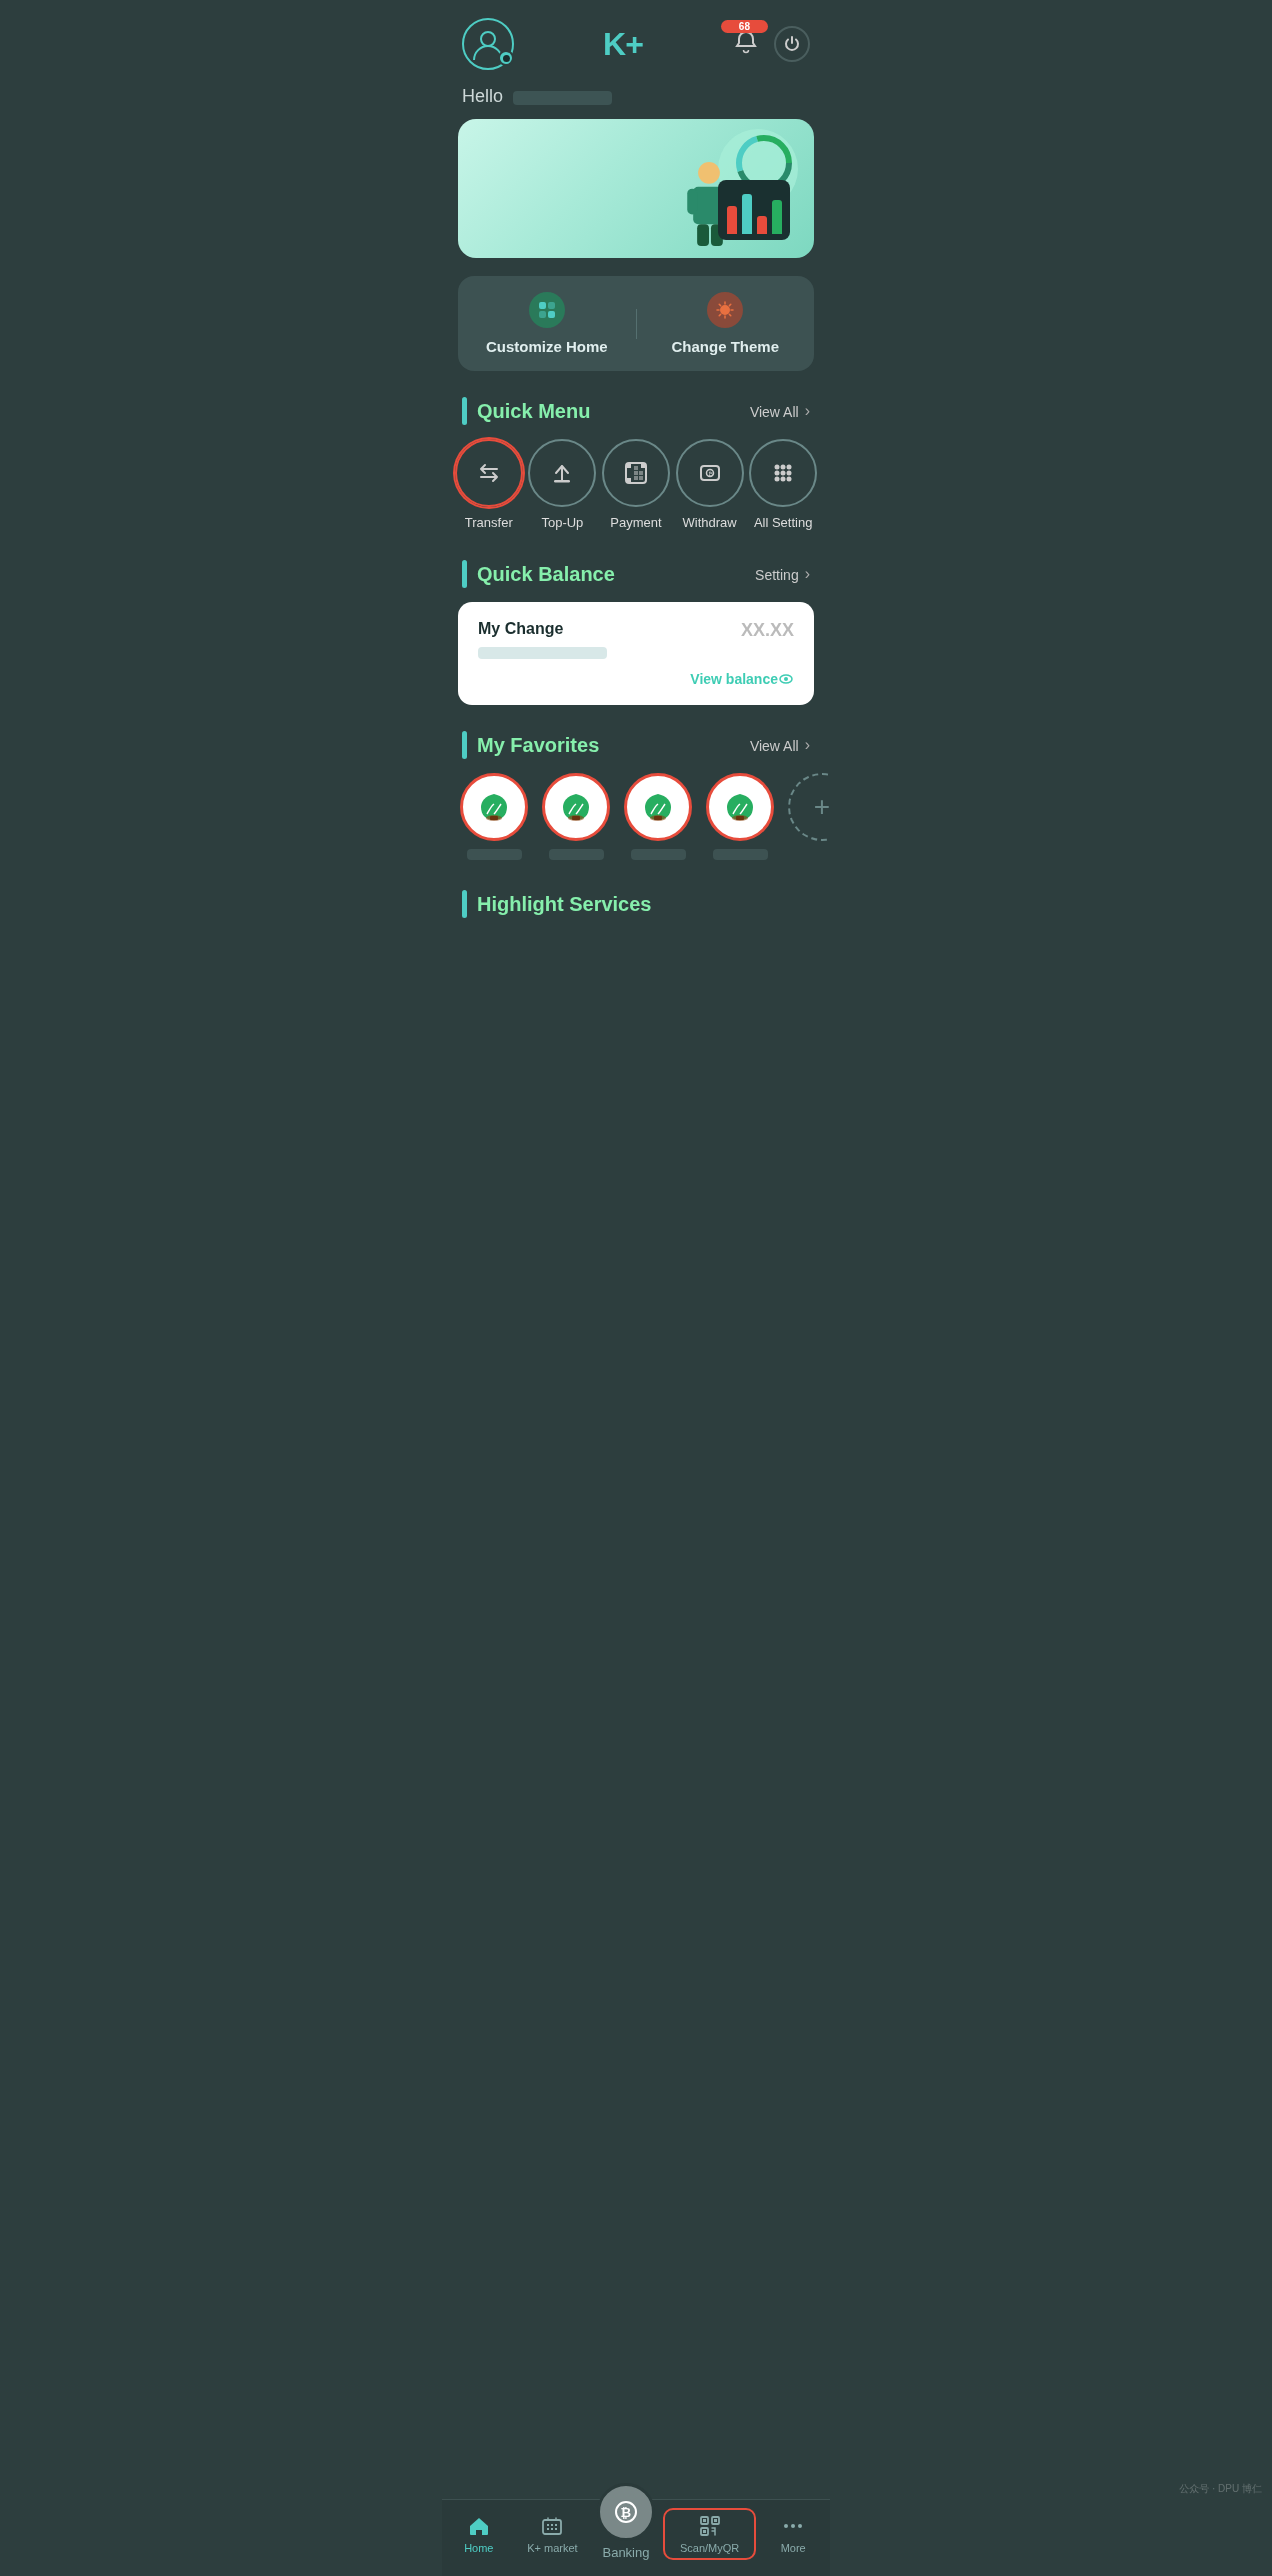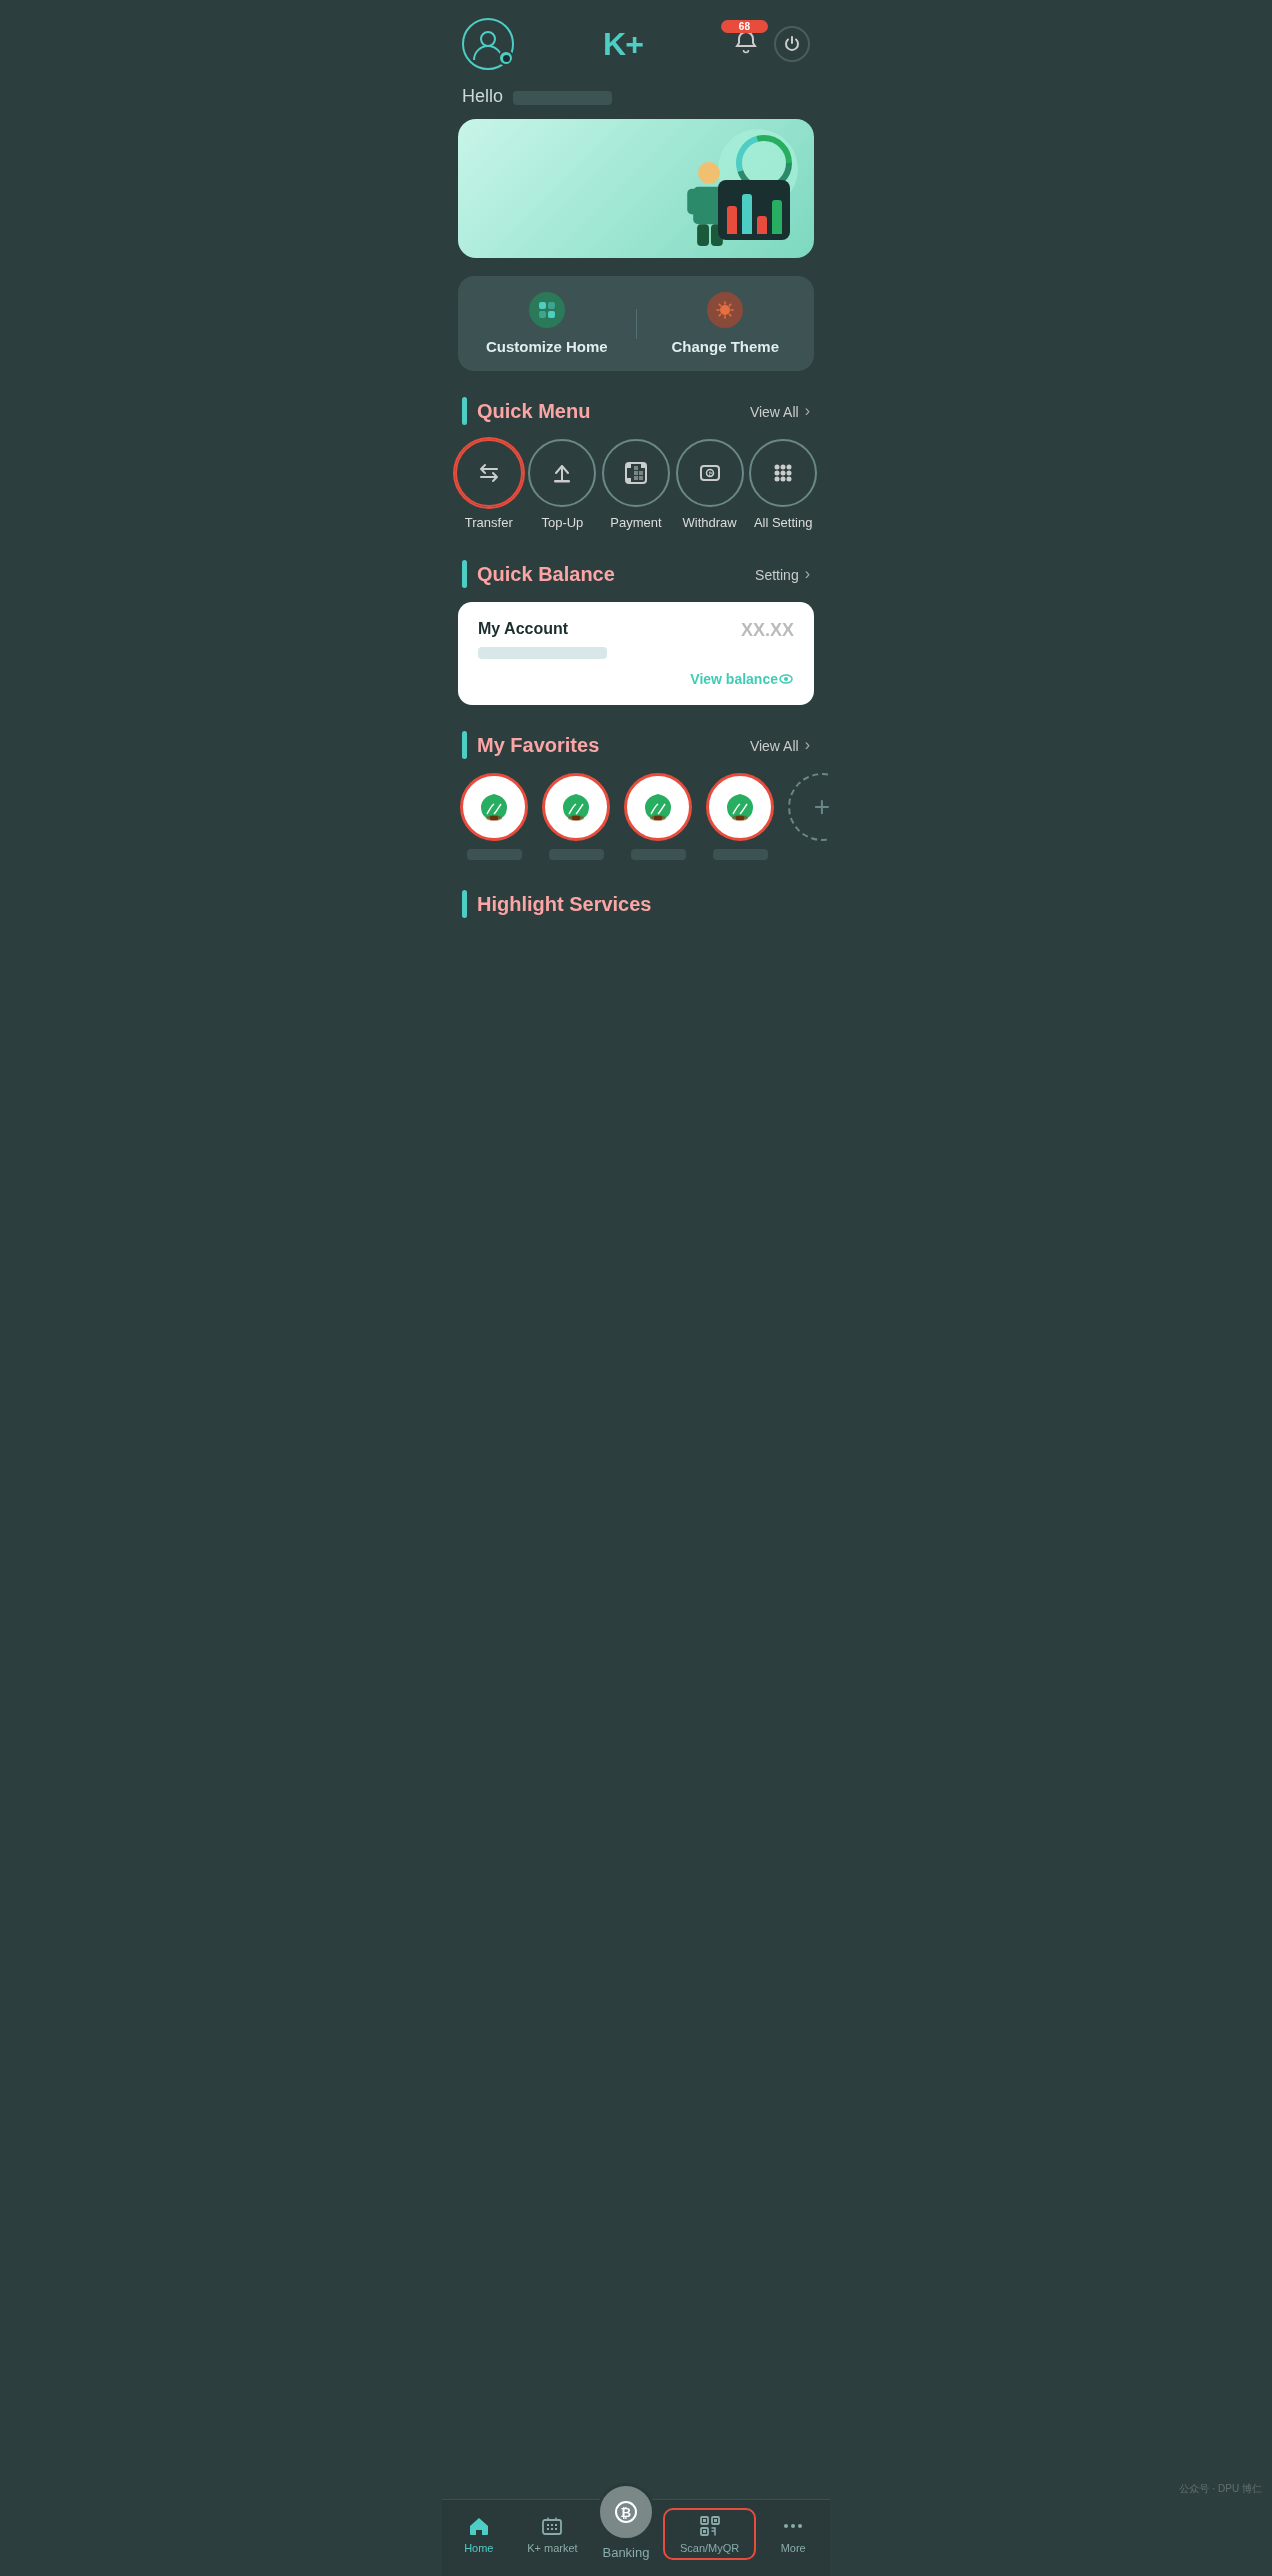--- a/index.html
+++ b/index.html
@@ -123,21 +123,21 @@
     .action-label { font-size: 15px; font-weight: 600; color: #e0eeee; }
     .action-divider { width: 1px; height: 30px; background: #557070; }
 
     
     .section-header {
       display: flex; align-items: center; justify-content: space-between;
       padding: 6px 20px 14px;
     }
     .section-title-wrap { display: flex; align-items: center; gap: 10px; }
     .section-accent { width: 5px; height: 28px; background: #4ecdc4; border-radius: 3px; }
-    .section-title { font-size: 20px; font-weight: 800; color: #fca5a5; }
+    .section-title { font-size: 20px; font-weight: 800; color: #86efac; }
     .view-all-btn {
       display: flex; align-items: flex-end; gap: 6px;
       font-size: 14px; color: #ccc; cursor: pointer;
     }
     .chevron-right { font-size: 16px; color: #aaa; }
 
     
     .quick-menu-grid {
       display: flex; justify-content: space-around;
       padding: 0 10px 24px;
@@ -423,21 +423,21 @@
     <span class="section-title">Quick Balance</span>
   </div>
   <div class="view-all-btn">
     <span>Setting</span>
     <span class="chevron-right">›</span>
   </div>
 </div>
 
 <div class="balance-card">
   <div class="balance-top">
-    <span class="balance-account-label">My Account</span>
+    <span class="balance-account-label">My Change</span>
     <span class="balance-amount">XX.XX</span>
   </div>
   <div class="balance-account-num"></div>
   <div style="display:flex;justify-content:flex-end;margin-top:8px;">
     <div class="view-balance-btn">
       <span>View balance</span>
       <svg width="16" height="16" viewBox="0 0 16 16" fill="none">
         <ellipse cx="8" cy="8" rx="6" ry="4" stroke="#3ecdb4" stroke-width="1.5"></ellipse>
         <circle cx="8" cy="8" r="2" fill="#3ecdb4"></circle>
       </svg>

